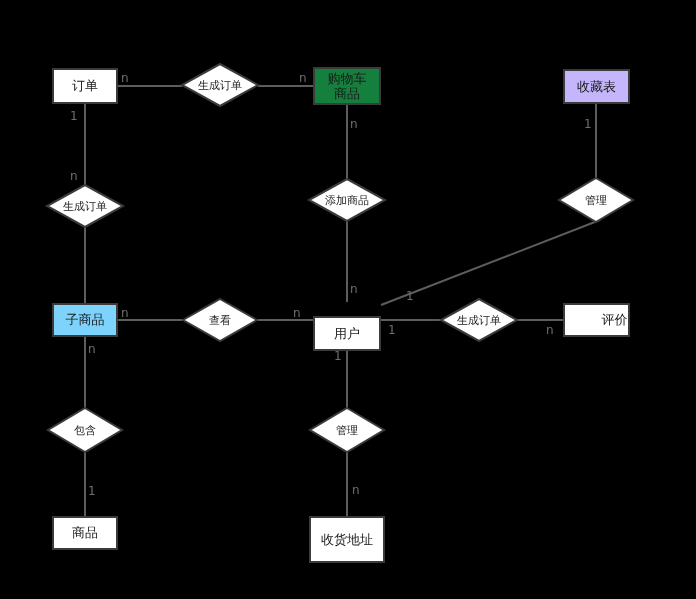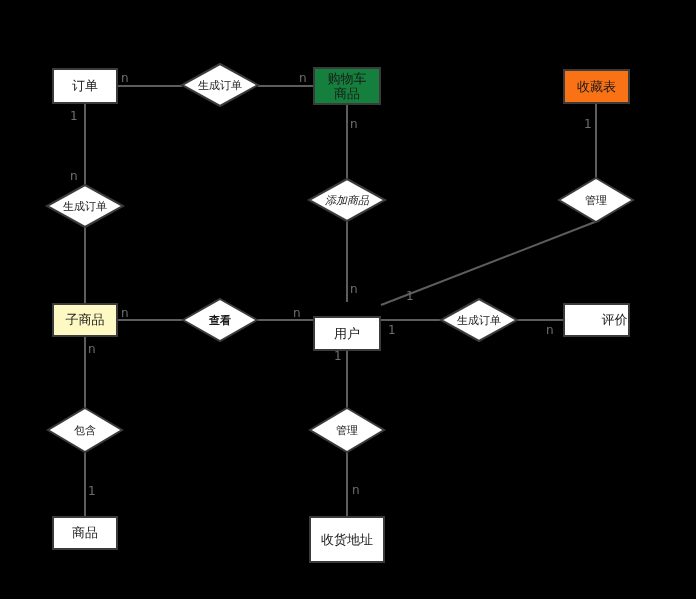--- a/index.html
+++ b/index.html
@@ -94,51 +94,51 @@
       <line x1="85" y1="325" x2="85" y2="396" stroke="#5d5d5d" stroke-width="2"></line>
       <line x1="85" y1="440" x2="85" y2="504" stroke="#5d5d5d" stroke-width="2"></line>
       <line x1="347" y1="325" x2="347" y2="396" stroke="#5d5d5d" stroke-width="2"></line>
       <line x1="347" y1="440" x2="347" y2="504" stroke="#5d5d5d" stroke-width="2"></line>
     </svg>
 
   <div id="node-layer">
       <div class="node entity" style="left: 52px; top: 56px; width: 66px; height: 36px; background: rgb(255, 255, 255); border-color: rgb(59, 59, 59);">订单</div>
       <div class="node entity" style="left: 313px; top: 55px; width: 68px; height: 38px; background: #15803d; border-color: rgb(59, 59, 59);">购物车
 商品</div>
-      <div class="node entity" style="left: 563px; top: 57px; width: 67px; height: 35px; background: #f97316; border-color: rgb(59, 59, 59);">收藏表</div>
-      <div class="node entity" style="left: 52px; top: 291px; width: 66px; height: 34px; background: #fef9c3; border-color: rgb(59, 59, 59);">子商品</div>
+      <div class="node entity" style="left: 563px; top: 57px; width: 67px; height: 35px; background: #c4b5fd; border-color: rgb(59, 59, 59);">收藏表</div>
+      <div class="node entity" style="left: 52px; top: 291px; width: 66px; height: 34px; background: #7dd3fc; border-color: rgb(59, 59, 59);">子商品</div>
       <div class="node entity" style="left: 313px; top: 304px; width: 68px; height: 35px; background: rgb(255, 255, 255); border-color: rgb(59, 59, 59);">用户</div>
       <div class="node entity" style="left: 563px; top: 291px; width: 67px; height: 34px; background: rgb(255, 255, 255); border-color: rgb(59, 59, 59); padding-left: 36px;">评价</div>
       <div class="node entity" style="left: 52px; top: 504px; width: 66px; height: 34px; background: rgb(255, 255, 255); border-color: rgb(59, 59, 59);">商品</div>
       <div class="node entity" style="left: 309px; top: 504px; width: 76px; height: 47px; background: rgb(255, 255, 255); border-color: rgb(59, 59, 59);">收货地址</div>
       <div class="rel-wrap" style="left: 179px; top: 49px; width: 82px; height: 48px;">
         <svg width="82" height="48">
           <polygon points="41,3 79,24 41,45 3,24" fill="#ffffff" stroke="#3b3b3b" stroke-width="2" stroke-linejoin="miter"></polygon>
         </svg>
         <div class="rel-label">生成订单</div>
       </div>
       <div class="rel-wrap" style="left: 44px; top: 170px; width: 82px; height: 48px;">
         <svg width="82" height="48">
           <polygon points="41,3 79,24 41,45 3,24" fill="#ffffff" stroke="#3b3b3b" stroke-width="2" stroke-linejoin="miter"></polygon>
         </svg>
         <div class="rel-label">生成订单</div>
       </div>
-      <div class="rel-wrap" style="left: 306px; top: 164px; width: 82px; height: 48px; font-style: italic;">
+      <div class="rel-wrap" style="left: 306px; top: 164px; width: 82px; height: 48px;">
         <svg width="82" height="48">
           <polygon points="41,3 79,24 41,45 3,24" fill="#ffffff" stroke="#3b3b3b" stroke-width="2" stroke-linejoin="miter"></polygon>
         </svg>
         <div class="rel-label">添加商品</div>
       </div>
       <div class="rel-wrap" style="left: 556px; top: 163px; width: 80px; height: 50px;">
         <svg width="80" height="50">
           <polygon points="40,3 77,25 40,47 3,25" fill="#ffffff" stroke="#3b3b3b" stroke-width="2" stroke-linejoin="miter"></polygon>
         </svg>
         <div class="rel-label">管理</div>
       </div>
-      <div class="rel-wrap" style="left: 180px; top: 284px; width: 80px; height: 48px; font-weight: bold;">
+      <div class="rel-wrap" style="left: 180px; top: 284px; width: 80px; height: 48px;">
         <svg width="80" height="48">
           <polygon points="40,3 77,24 40,45 3,24" fill="#ffffff" stroke="#3b3b3b" stroke-width="2" stroke-linejoin="miter"></polygon>
         </svg>
         <div class="rel-label">查看</div>
       </div>
       <div class="rel-wrap" style="left: 438px; top: 284px; width: 82px; height: 48px;">
         <svg width="82" height="48">
           <polygon points="41,3 79,24 41,45 3,24" fill="#ffffff" stroke="#3b3b3b" stroke-width="2" stroke-linejoin="miter"></polygon>
         </svg>
         <div class="rel-label">生成订单</div>

